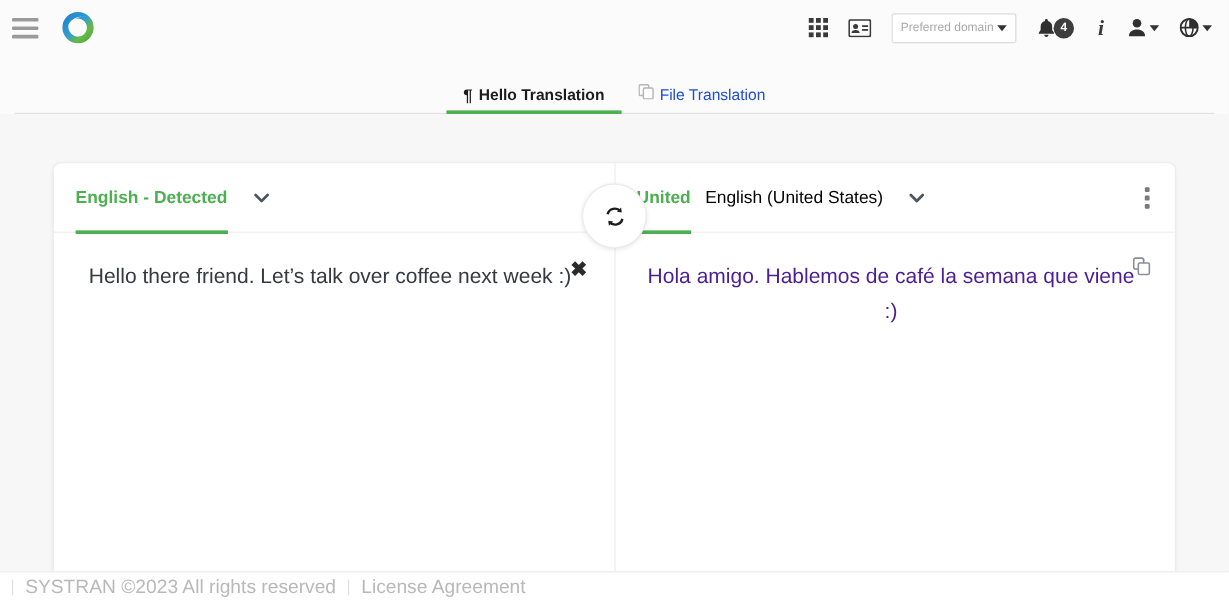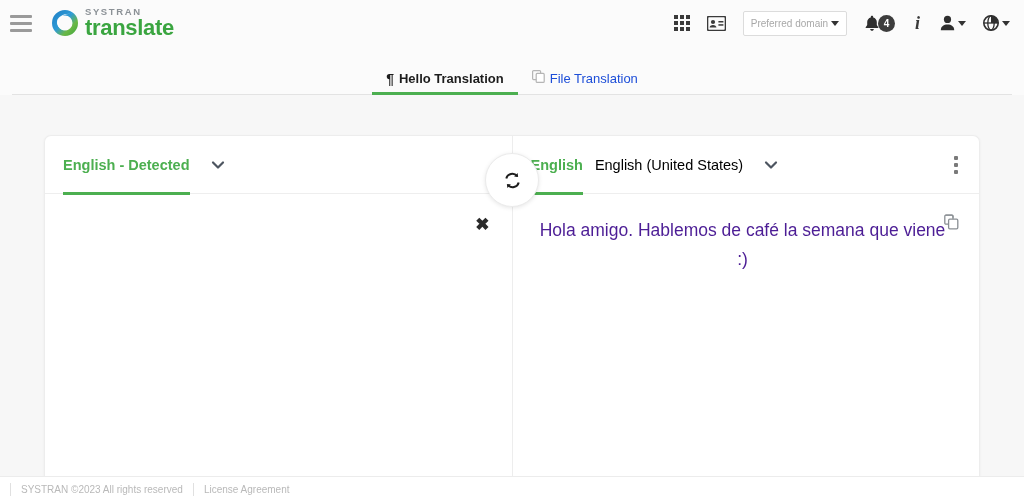--- a/index.html
+++ b/index.html
@@ -341,21 +341,21 @@
   .footer {
     position: absolute;
     left: 0; right: 0; bottom: 0;
     height: 26px;
     background: #fff;
     border-top: 1px solid #ececec;
     display: flex;
     align-items: center;
     padding-left: 10px;
     gap: 10px;
-    font-size: 10px;
+    font-size: 16px;
     color: #b9b9b9;
   }
   .footer .sep {
     width: 1px;
     height: 13px;
     background: #e0e0e0;
     display: block;
   }
   .footer a {
     color: #b9b9b9;
@@ -383,24 +383,20 @@
             <stop offset="45%" stop-color="#2e9bd6"></stop>
             <stop offset="70%" stop-color="#6bb845"></stop>
             <stop offset="100%" stop-color="#3aa540"></stop>
           </linearGradient>
         </defs>
         <path d="M15 2 A13 13 0 1 0 15 28 A13 13 0 1 0 15 2 Z
                  M15 7.5 A7.5 7.5 0 1 1 15 22.5 A7.5 7.5 0 1 1 15 7.5 Z" fill="url(#swirlg)" fill-rule="evenodd"></path>
         <path d="M22 6 C16 5 9 9 9 15 C9 20 13 23 18 23 C12 23 6 19 7 13 C8 9 14 5 22 6 Z" fill="#ffffff" opacity="0.95"></path>
       </svg>
     </div>
-    <div class="brand-text">
-      <span class="brand-sub">SYSTRAN</span>
-      <span class="brand-main">translate</span>
-    </div>
   </div>
 
   <div class="header-right">
 
     <div class="hicon">
       <div class="grid-icon">
         <i></i>
           <i></i>
           <i></i>
           <i></i>
@@ -486,39 +482,40 @@
         <span>English - Detected</span>
       </div>
       <span class="chev">
         <svg width="16" height="16" viewBox="0 0 16 16">
           <path d="M3 5.5 L8 10.5 L13 5.5" fill="none" stroke="#4d5560" stroke-width="2.2" stroke-linecap="round" stroke-linejoin="round"></path>
         </svg>
       </span>
     </div>
 
     <div class="panel-body">
+      <div class="text">Hello there friend. Let’s talk over coffee next week :)</div>
       <span class="clear-btn">✖</span>
     </div>
 
   </div>
 
   <div class="swap">
     <svg width="17" height="17" viewBox="0 0 17 17">
       <path d="M2.3 6.6 A6.2 6.2 0 0 1 13.1 4.1" fill="none" stroke="#1d1d1d" stroke-width="2"></path>
       <path d="M14.7 10.4 A6.2 6.2 0 0 1 3.9 12.9" fill="none" stroke="#1d1d1d" stroke-width="2"></path>
       <path d="M13.6 0.9 L14.1 5.1 L10.1 4.4 Z" fill="#1d1d1d"></path>
       <path d="M3.4 16.1 L2.9 11.9 L6.9 12.6 Z" fill="#1d1d1d"></path>
     </svg>
   </div>
 
   <div class="panel right">
 
     <div class="panel-head">
       <div class="lang active">
-        <span>English</span>
+        <span>United</span>
       </div>
       <div class="lang" style="margin-left:-8px;">
         <span>English (United States)</span>
       </div>
       <span class="chev">
         <svg width="16" height="16" viewBox="0 0 16 16">
           <path d="M3 5.5 L8 10.5 L13 5.5" fill="none" stroke="#4d5560" stroke-width="2.2" stroke-linecap="round" stroke-linejoin="round"></path>
         </svg>
       </span>
       <span class="kebab">

